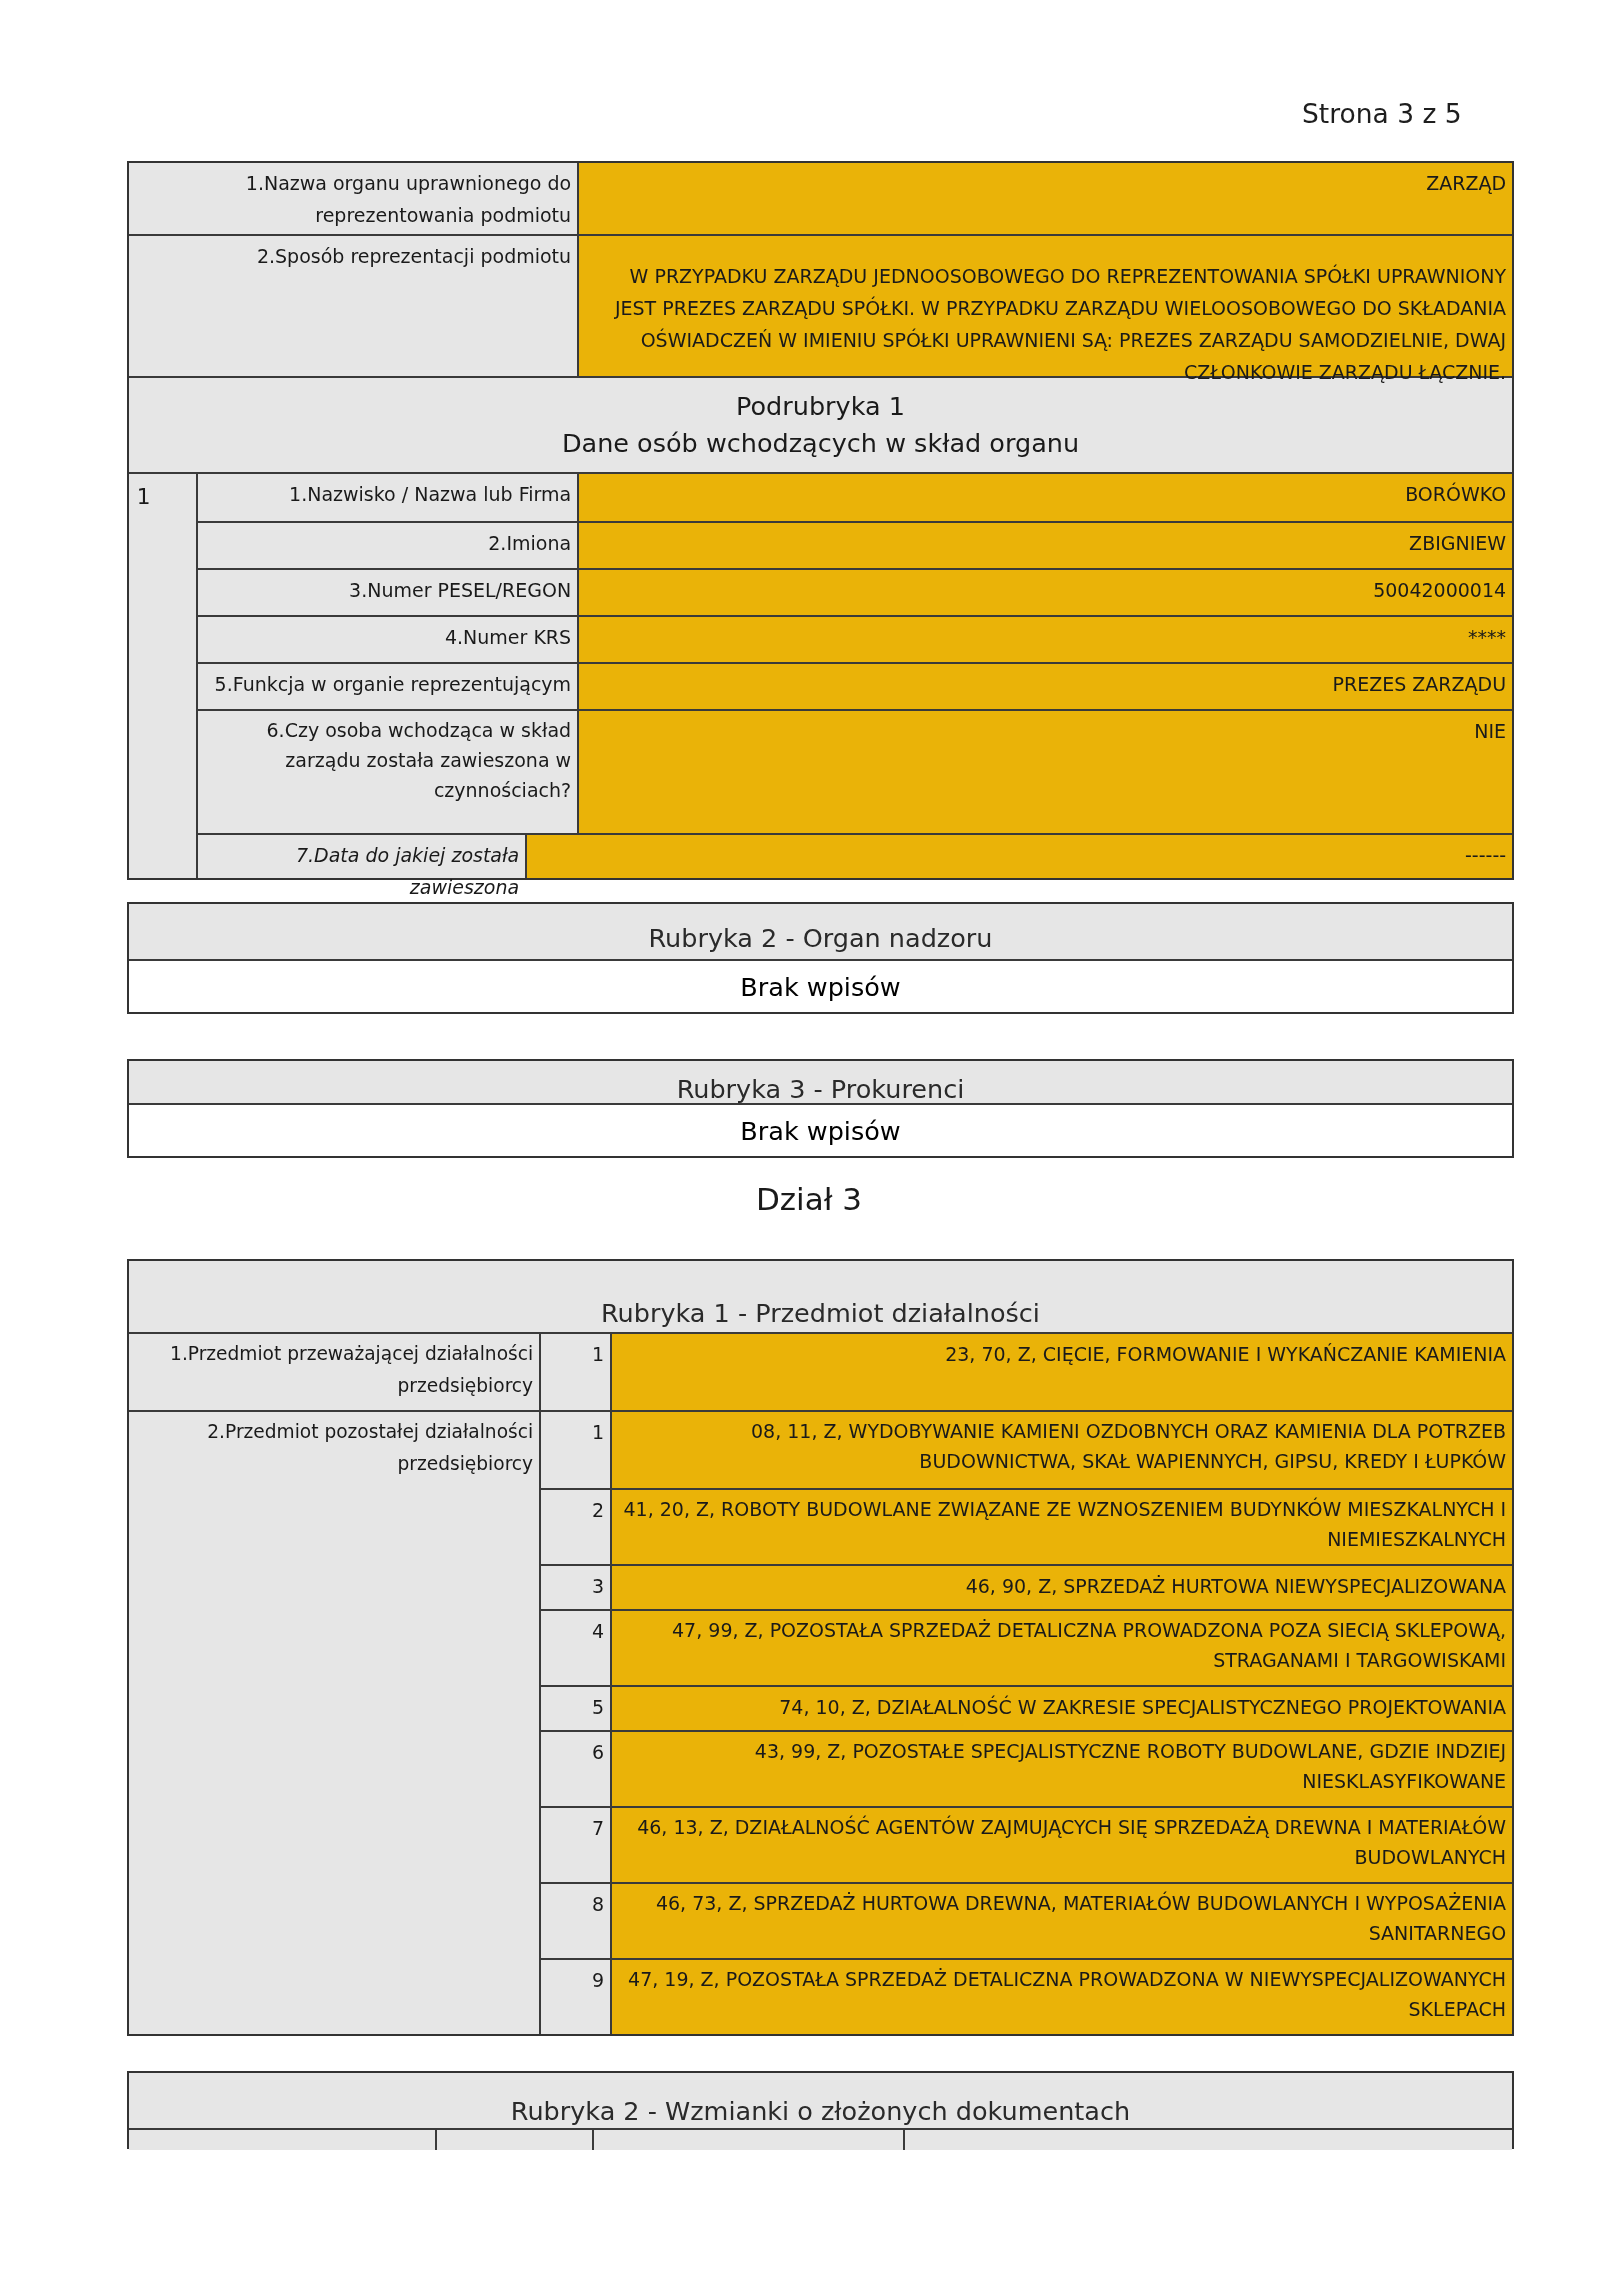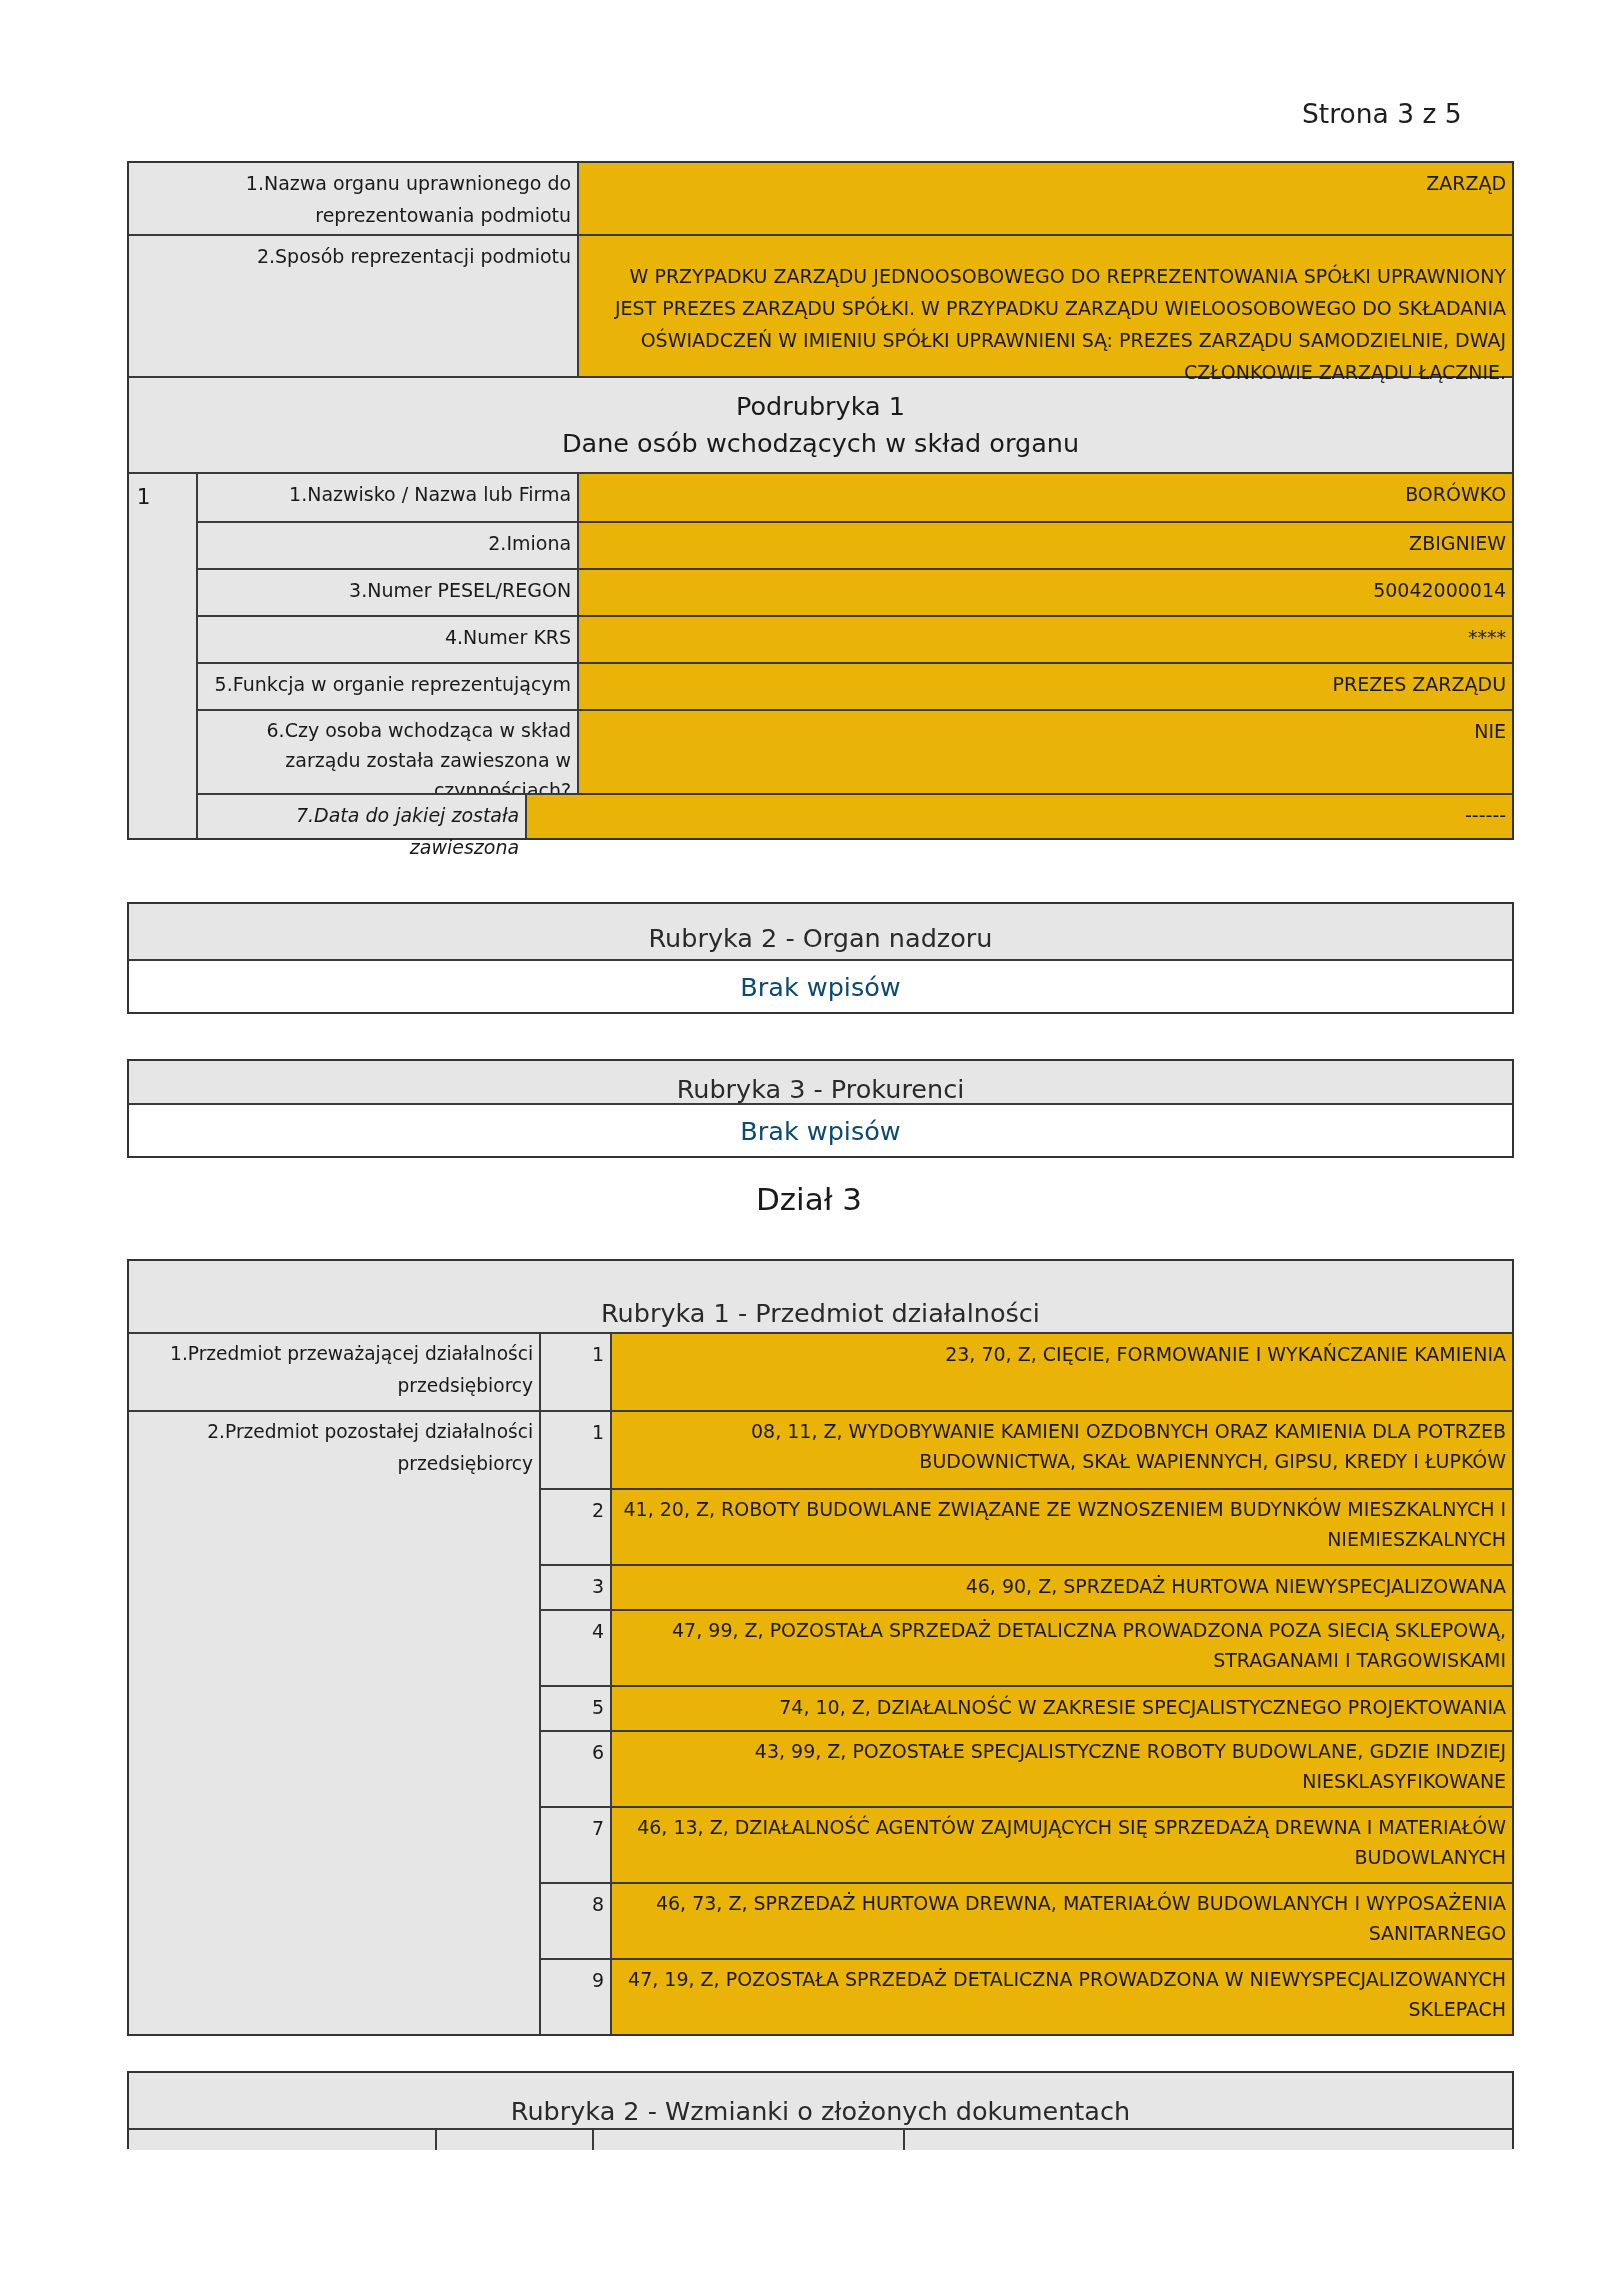--- a/index.html
+++ b/index.html
@@ -7,21 +7,21 @@
          font-family: "DejaVu Sans", sans-serif; color: #1a1a1a; }
   .page-num { position: absolute; top: 98px; left: 1302px; font-size: 26.5px; color: #1e1e1e; }
   .tbl { position: absolute; left: 127px; width: 1387px; border: 2px solid #333; box-sizing: border-box; }
   .row { display: flex; border-top: 2px solid #3a3a3a; box-sizing: border-box; }
   .row:first-child { border-top: none; }
   .gray { background: #e6e6e6; }
   .cell { box-sizing: border-box; font-size: 19px; line-height: 32px; padding: 3.9px 5.9px; text-align: right; }
   .lbl { background: #e6e6e6; }
   .val { background: #eab308; border-left: 2px solid #3a3a3a; text-transform: none; }
   .hdr { background: #e6e6e6; text-align: center; font-size: 25.5px; color: #2a2a2a; }
-  .brak { background: #fff; text-align: center; font-size: 25.5px; color: #0c4a6e; }
+  .brak { background: #fff; text-align: center; font-size: 25.5px; color: #000000; }
   .dzial { position: absolute; left: 0; width: 1618px; text-align: center; font-size: 31px; top: 1181px; }
   .sub-idx { width: 69px; background: #e6e6e6; border-right: 2px solid #3a3a3a; font-size: 21.6px; padding: 9.8px 7.8px; box-sizing: border-box; }
   .vline { border-left: 2px solid #3a3a3a; }
 </style>
 </head>
 <body>
 
 <div class="page-num">Strona 3 z 5</div>
 
 <div class="tbl" style="top:161px;">
@@ -53,21 +53,21 @@
         <div class="cell val" style="flex:1;">50042000014</div>
       </div>
       <div class="row" style="height:47px;">
         <div class="cell lbl" style="width:379px;">4.Numer KRS</div>
         <div class="cell val" style="flex:1;">****</div>
       </div>
       <div class="row" style="height:47px;">
         <div class="cell lbl" style="width:379px;">5.Funkcja w organie reprezentującym</div>
         <div class="cell val" style="flex:1;">PREZES ZARZĄDU</div>
       </div>
-      <div class="row" style="height:84px;">
+      <div class="row" style="height:124px;">
         <div class="cell lbl" style="width:379px; line-height:30px;">6.Czy osoba wchodząca w skład zarządu została zawieszona w czynnościach?</div>
         <div class="cell val" style="flex:1;">NIE</div>
       </div>
       <div class="row" style="height:45px;">
         <div class="cell lbl" style="width:327px;font-style:italic;">7.Data do jakiej została zawieszona</div>
         <div class="cell val" style="flex:1;">------</div>
       </div>
     </div>
   </div>
 </div>

